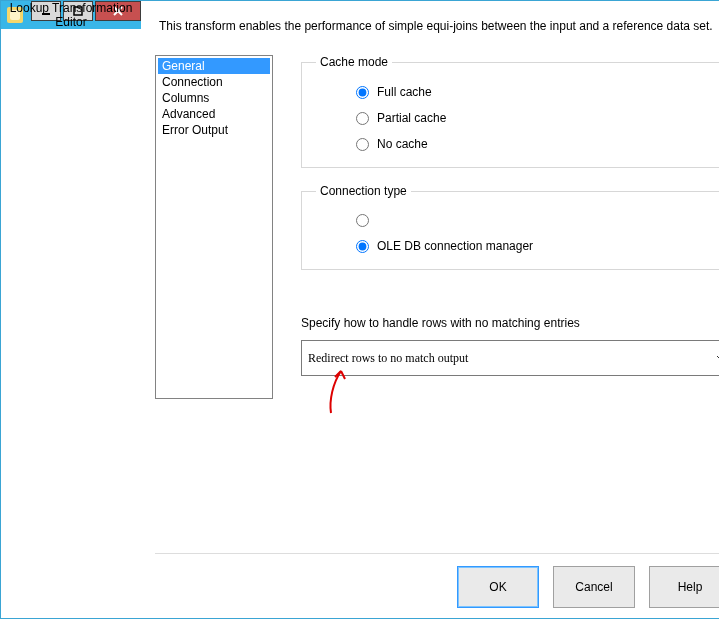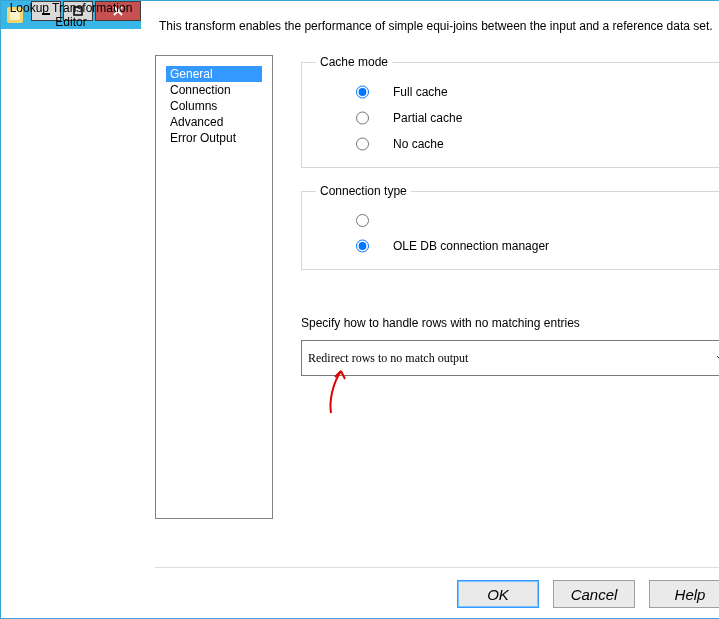--- a/index.html
+++ b/index.html
@@ -40,41 +40,41 @@
   .win-btn.close { background:#c75050; color:#fff; width:46px; }
   .body {
     flex: 1;
     background: #fff;
     padding: 14px 14px 10px 14px;
     display: flex; flex-direction: column; border-radius: 24px;
   }
   .desc { font-size: 12px; color:#000; margin: 4px 4px 22px 4px; }
   .content { flex:1; display:flex; gap: 28px; }
   .nav {
-    width: 118px; height: 464px;
+    width: 118px; height: 344px;
     border: 1px solid #828282;
     background: #fff;
-    padding: 10px;
+    padding: 2px;
   }
   .nav-item {
     padding: 1px 4px;
     font-size: 12px;
     cursor: default;
   }
   .nav-item.selected {
     background: #3399ff; color: #fff;
   }
   .panel { flex:1; display:flex; flex-direction:column; }
   fieldset {
     border: 1px solid #d7d7d7;
     margin: 0 0 16px 0;
     padding: 10px 14px 12px 14px;
   }
   legend { font-size: 12px; padding: 0 4px; }
-  .radio-row { display:flex; gap:24px; margin: 6px 0 12px 6px; padding-left: 34px; }
+  .radio-row { display:flex; align-items:center; gap:8px; margin: 6px 0 12px 6px; padding-left: 34px; }
   .radio-row:last-child { margin-bottom: 4px; }
   input[type=radio] { margin:0; }
   .spec-label { margin-top: 30px; font-size: 12px; }
   .combo {
     margin-top: 10px;
     width: 430px; height: 36px;
     border: 1px solid #7a7a7a;
     background: #fff;
     display:flex; align-items:center;
     position: relative;
@@ -85,25 +85,25 @@
     width: 18px; height: 100%;
     display:flex; align-items:center; justify-content:center;
     color:#333;
   }
   .footer {
     border-top: 1px solid #ddd;
     padding-top: 12px;
     display:flex; justify-content:flex-end; gap: 14px;
   }
   .btn {
-    width: 82px; height: 28px;
+    width: 82px; height: 42px;
     border: 1px solid #a0a0a0;
     background: #eaeaea;
-    font-size: 15px;
-    display:flex; align-items:center; justify-content:center;font-style:italic;
+    font-size: 12px;
+    display:flex; align-items:center; justify-content:center;
   }
   .btn.default { border: 1px solid #3399ff; box-shadow: inset 0 0 0 1px #7cc4ff; }
   .arrow-annot {
     position:absolute;
     pointer-events:none;
   }
 </style>
 </head>
 <body>
 

